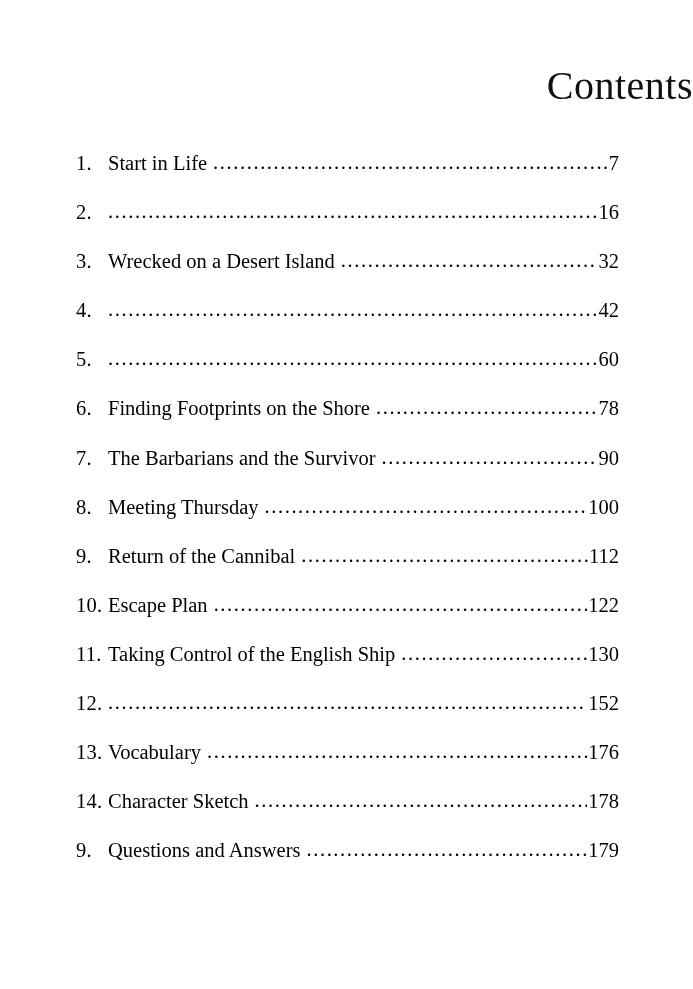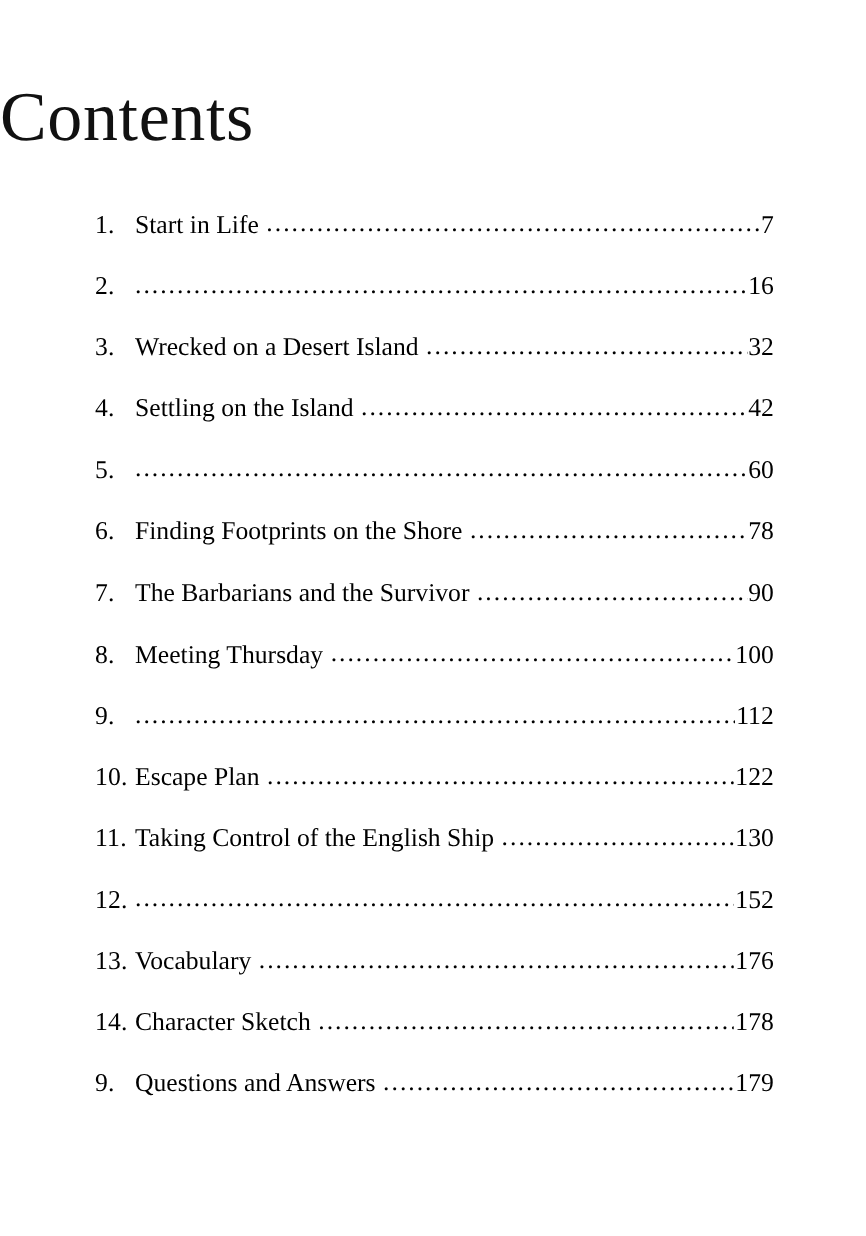--- a/index.html
+++ b/index.html
@@ -15,23 +15,23 @@
     overflow: hidden;
   }
   .page {
     position: relative;
     width: 693px;
     height: 989px;
     box-sizing: border-box;
     background: #ffffff;
   }
   .page-title {
-    text-align: left;
+    text-align: right;
     font-family: "Liberation Serif", serif;
-    font-size: 56px;
+    font-size: 40px;
     font-weight: 400;
     letter-spacing: 0.5px;
     margin: 0;
     padding-top: 62px;
     color: #111111;
   }
   .toc {
     margin: 0;
     padding: 0;
     list-style: none;
@@ -91,21 +91,20 @@
         <span class="entry-page">16</span>
       </li>
       <li class="toc-entry">
         <span class="entry-num">3.</span>
         <span class="entry-title">Wrecked on a Desert Island</span>
         <span class="entry-dots">......................................................................................................................</span>
         <span class="entry-page">32</span>
       </li>
       <li class="toc-entry">
         <span class="entry-num">4.</span>
-        <span class="entry-title">Settling on the Island</span>
         <span class="entry-dots">......................................................................................................................</span>
         <span class="entry-page">42</span>
       </li>
       <li class="toc-entry">
         <span class="entry-num">5.</span>
         <span class="entry-dots">......................................................................................................................</span>
         <span class="entry-page">60</span>
       </li>
       <li class="toc-entry">
         <span class="entry-num">6.</span>
@@ -120,20 +119,21 @@
         <span class="entry-page">90</span>
       </li>
       <li class="toc-entry">
         <span class="entry-num">8.</span>
         <span class="entry-title">Meeting Thursday</span>
         <span class="entry-dots">......................................................................................................................</span>
         <span class="entry-page">100</span>
       </li>
       <li class="toc-entry">
         <span class="entry-num">9.</span>
+        <span class="entry-title">Return of the Cannibal</span>
         <span class="entry-dots">......................................................................................................................</span>
         <span class="entry-page">112</span>
       </li>
       <li class="toc-entry">
         <span class="entry-num">10.</span>
         <span class="entry-title">Escape Plan</span>
         <span class="entry-dots">......................................................................................................................</span>
         <span class="entry-page">122</span>
       </li>
       <li class="toc-entry">

